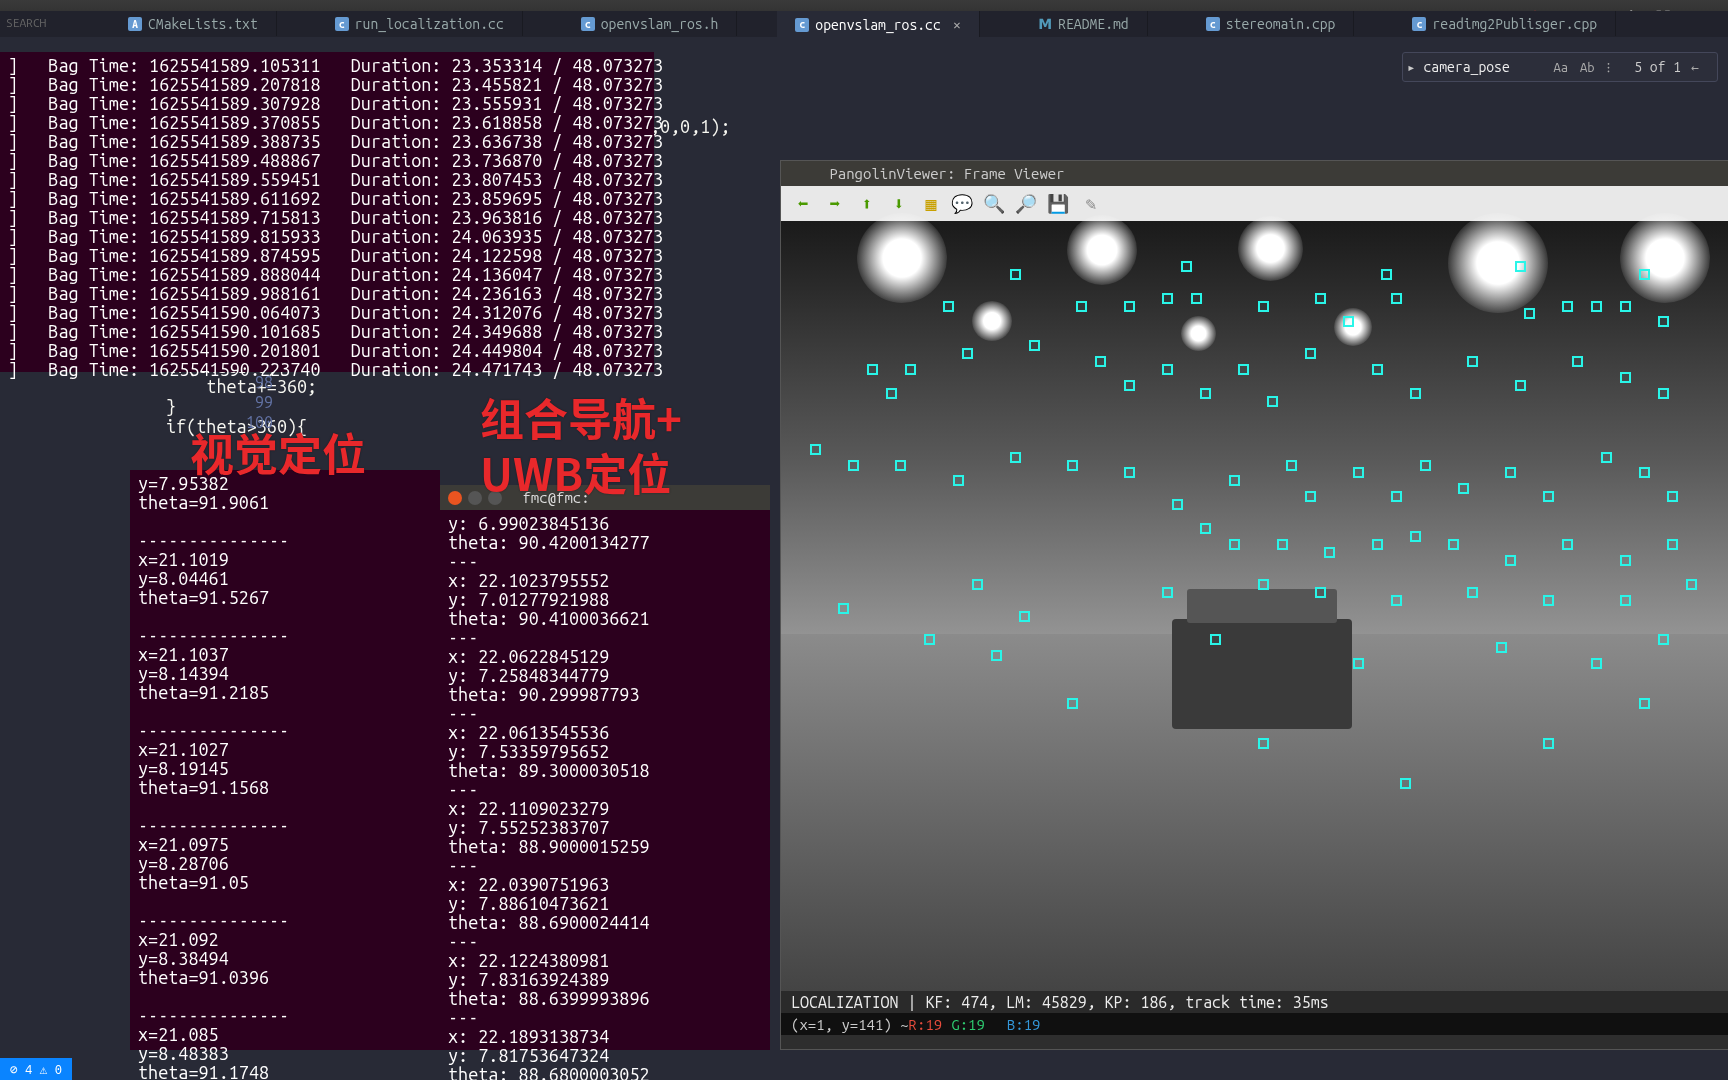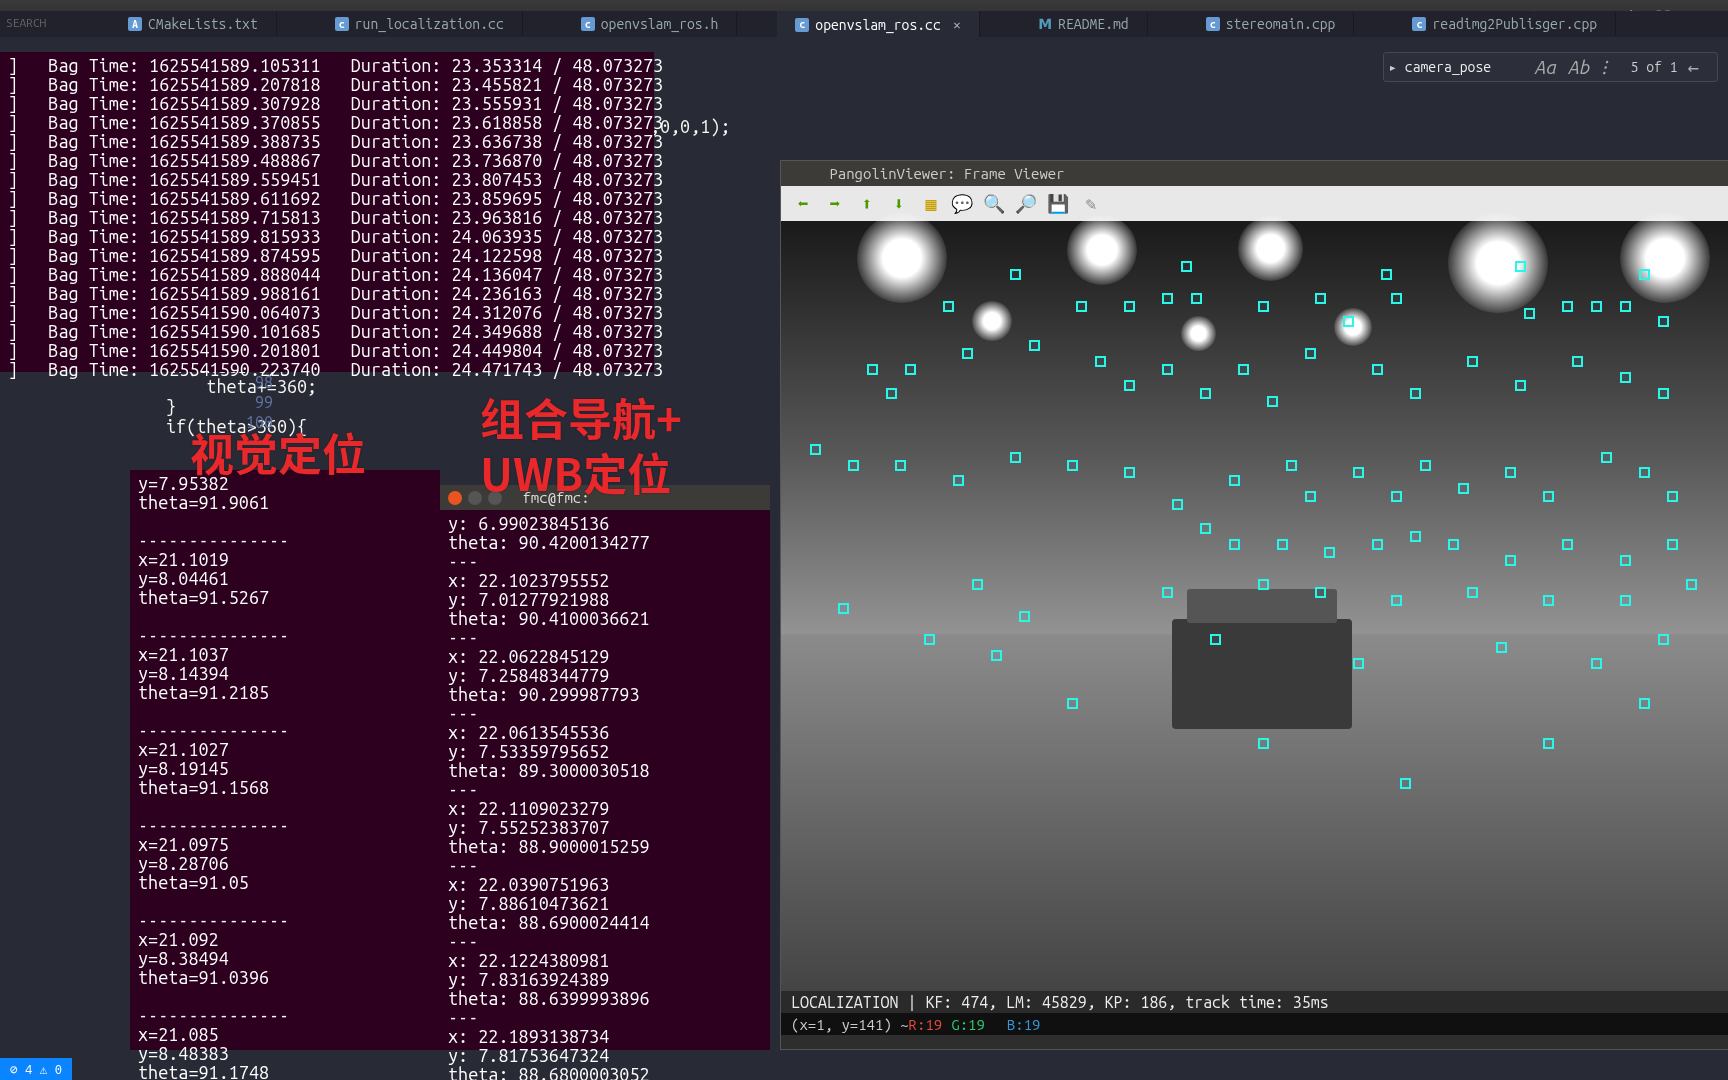--- a/index.html
+++ b/index.html
@@ -12,21 +12,21 @@
 
 .tabbar { position:absolute; top:11px; left:0; right:0; height:26px; background:#21222c; display:flex; align-items:flex-start; font-size:14px; color:#888; overflow:hidden;gap:40px; }
 .tab { padding:5px 18px 4px; border-right:1px solid #191a21;color:#9aa; display:flex; align-items:center; gap:6px; white-space:nowrap; }
 .tab.active { background:#282a36; color:#fff; border-bottom:2px solid #79a6ff; }
 .tab .c-icon { width:14px;height:14px;border-radius:2px;background:#659ad2;font-size:10px;color:#fff;display:inline-flex;align-items:center;justify-content:center;font-weight:bold; }
 .tab .md-icon { color:#519aba; font-weight:bold; }
 .tab .close-x { font-size:15px; color:#aaa; margin-left:6px; }
 
 
 .searchbar { position:absolute; top:52px; right:10px;height:30px;background:#2c2e3a;border:1px solid #44475a;border-radius:3px;display:flex;align-items:center;font-size:14px;color:#ccc;padding:0 4px; gap:8px;}
-.searchbar .glyph {font-size:19px;color:#aaa;padding:0 2px;font-style:italic;}
+.searchbar .glyph {font-size:13px;color:#aaa;padding:0 2px;}
 .searchbar input {background:none;border:none;color:#eee;font-size:14px;width:120px;outline:none;}
 .searchbar .chev{font-size:14px;color:#ccc;}
 
 
 .codearea { position:absolute; top:56px; left:166px; width:940px; height:360px; color:#f8f8f2; font-size:18px; line-height:20px; white-space:pre; }
 
 
 .term { position:absolute; background:#2c001e; color:#eee; font-size:18px; line-height:19px; font-family:"Ubuntu Mono",monospace; }
 .term .titlebar { height:25px; background:#3c3b37; color:#ddd; font-size:15px; display:flex; align-items:center; padding-left:8px; gap:6px;}
 .term .tbtn { width:14px;height:14px;border-radius:50%;background:#555;display:inline-block;}

